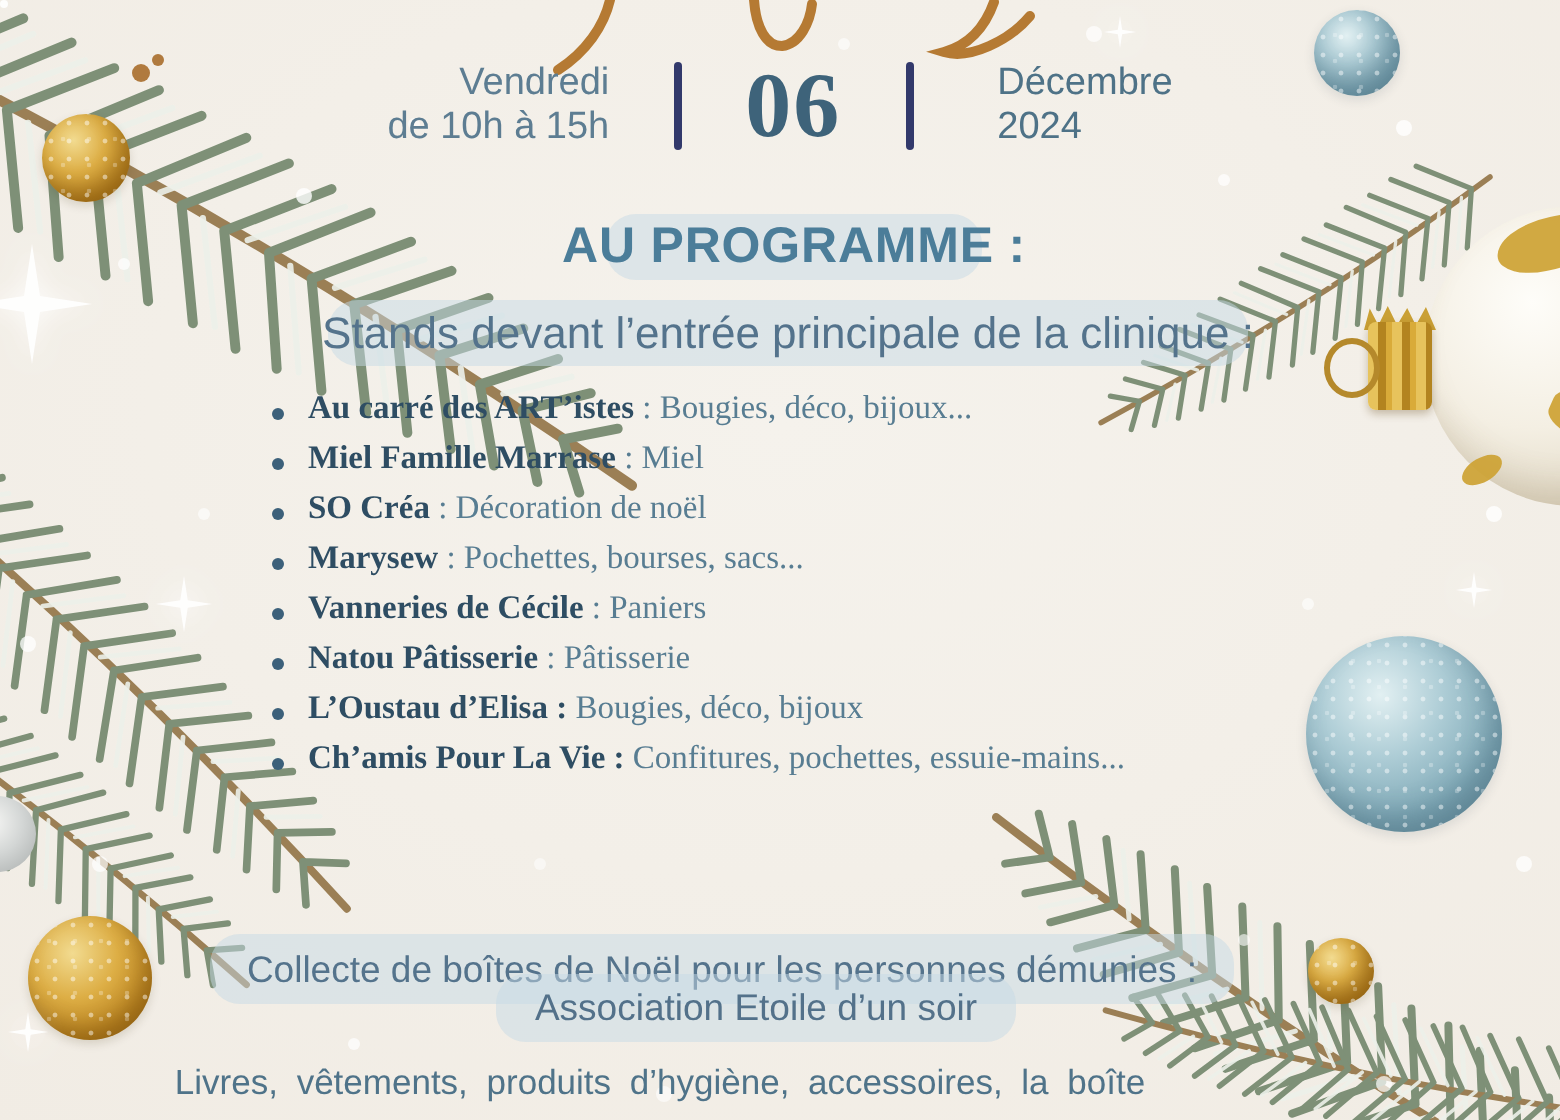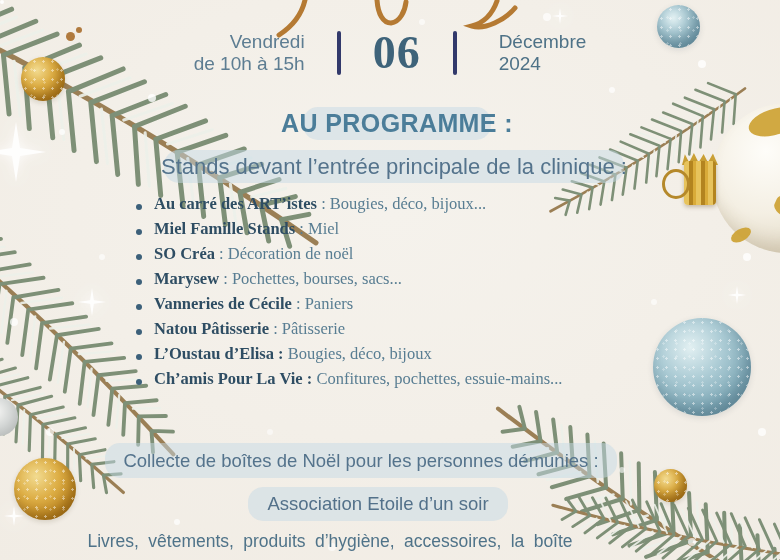--- a/index.html
+++ b/index.html
@@ -67,21 +67,21 @@
   #program-pill{left:303px;top:107px;width:188px;height:33px;}
   #program-pill span{font-size:25px;font-weight:700;color:#4b7d99;letter-spacing:.4px;}
   #stands-pill{left:164px;top:150px;width:460px;height:33px;}
   #stands-pill span{font-size:22px;color:#54738c;}
   #stand-list{position:absolute;left:136px;top:194px;width:525px;font-family:Liberation Serif, serif;}
   .stand-item{display:flex;align-items:baseline;height:25px;font-size:16.5px;white-space:nowrap;}
   .bullet{width:6px;height:6px;border-radius:50%;background:#3c607a;margin-right:12px;flex:0 0 auto;
     align-self:center;}
   .stand-name{font-weight:700;color:#2e4d63;}
   .stand-desc{color:#587d92;white-space:pre;}
-  #collect-pill{left:105px;top:443px;width:512px;height:35px;}
+  #collect-pill{left:105px;top:467px;width:512px;height:35px;}
   #collect-pill span{font-size:18.5px;color:#54738c;}
   #assoc-pill{left:248px;top:487px;width:260px;height:34px;align-items:center;}
   #assoc-pill span{font-size:18.5px;color:#53718a;}
   #items-line{position:absolute;left:0;top:531px;width:660px;text-align:center;
     font-size:17.5px;color:#4f7389;word-spacing:4.5px;}
 </style>
 </head>
 <body>
 
 <div id="flyer">
@@ -194,21 +194,21 @@
   </div>
 
   <div id="stand-list">
     <div class="stand-item">
       <span class="bullet"></span>
       <span class="stand-name">Au carré des ART’istes</span>
         <span class="stand-desc"> : Bougies, déco, bijoux...</span>
     </div>
     <div class="stand-item">
       <span class="bullet"></span>
-      <span class="stand-name">Miel Famille Stands</span>
+      <span class="stand-name">Miel Famille Marrase</span>
         <span class="stand-desc"> : Miel</span>
     </div>
     <div class="stand-item">
       <span class="bullet"></span>
       <span class="stand-name">SO Créa</span>
         <span class="stand-desc"> : Décoration de noël</span>
     </div>
     <div class="stand-item">
       <span class="bullet"></span>
       <span class="stand-name">Marysew</span>

